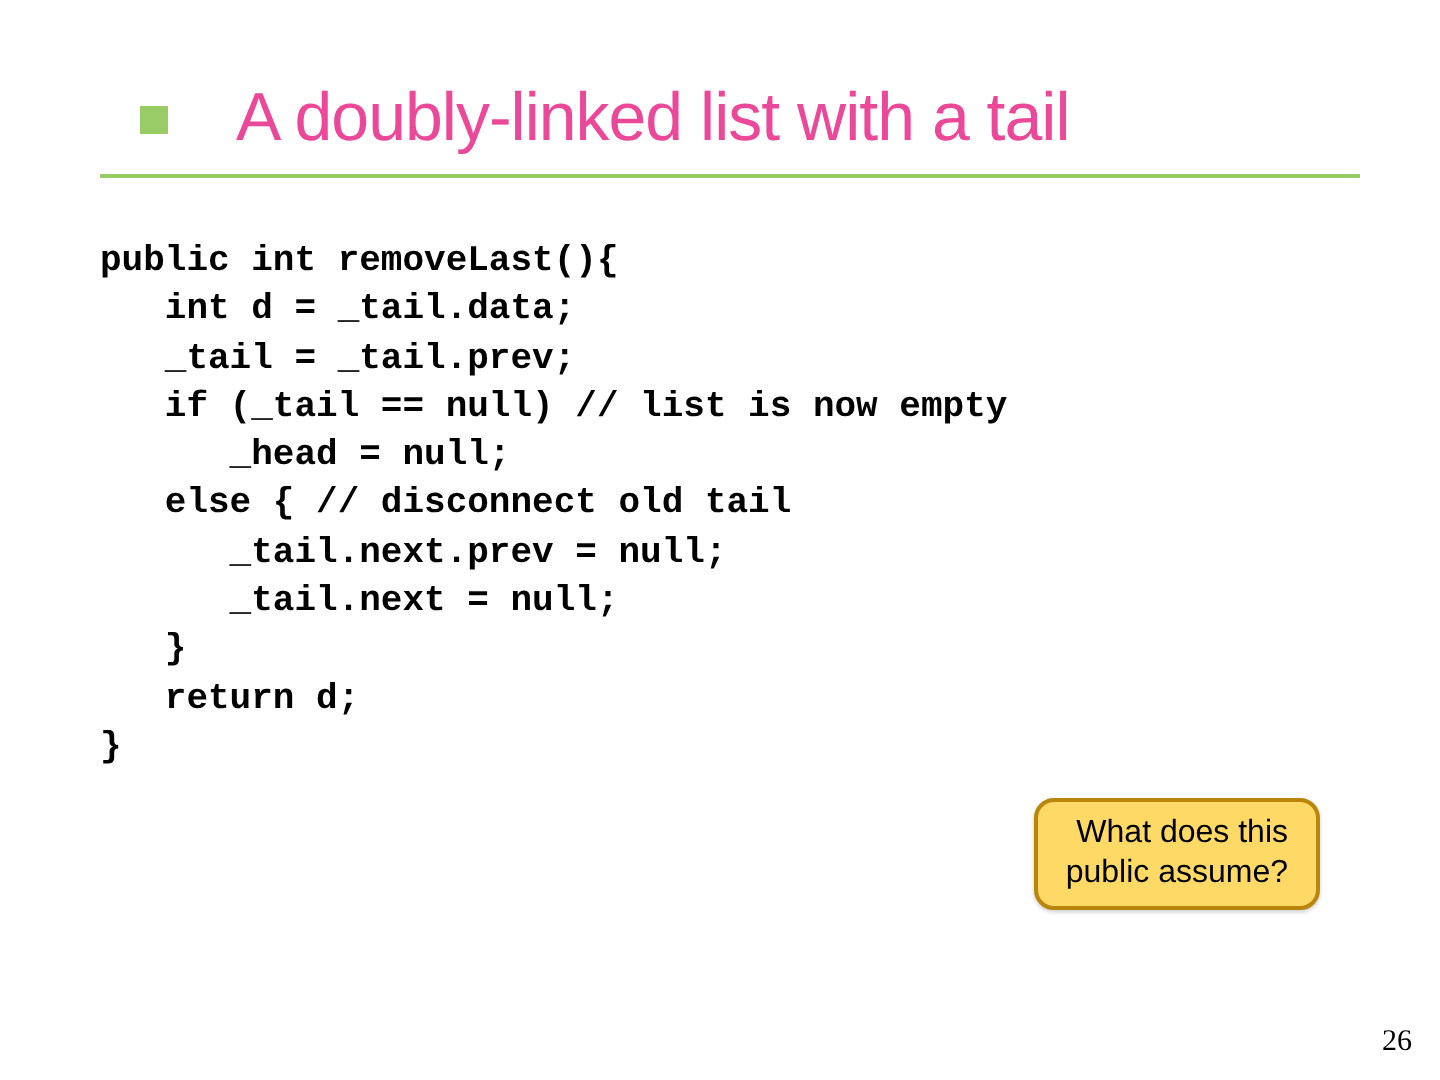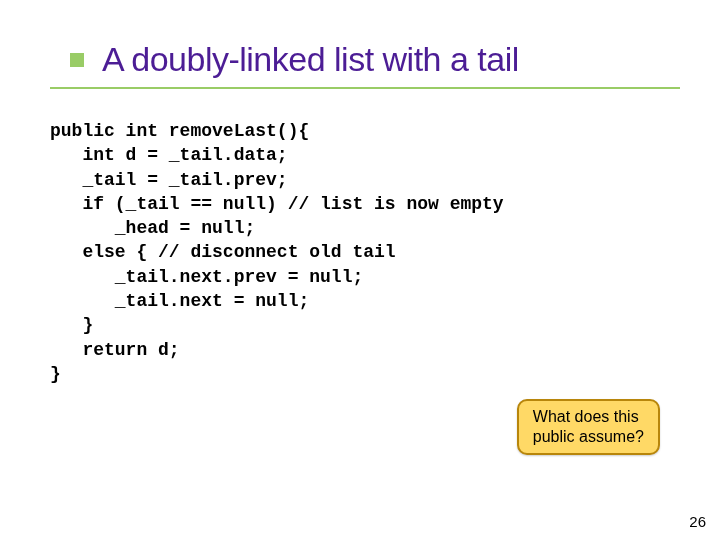--- a/index.html
+++ b/index.html
@@ -26,24 +26,25 @@
   }
   .bullet-square {
     width: 14px;
     height: 14px;
     background: #99cc66;
     margin-right: 18px;
     flex-shrink: 0;
   }
   .title-text {
     font-size: 34px;
-    color: #4c1d95;
+    color: #ec4899;
     font-family: Verdana, Arial, sans-serif;
     letter-spacing: -0.5px;
     white-space: nowrap;
+    margin-left: 16px;
   }
   .underline {
     height: 2px;
     background: #99cc66;
     margin-left: -20px;
     margin-right: -10px;
     margin-bottom: 30px;
   }
   .code-block {
     font-family: "Courier New", monospace;
@@ -56,32 +57,33 @@
   }
   .callout {
     position: absolute;
     right: 60px;
     bottom: 85px;
     background: #ffd966;
     border: 2px solid #b8860b;
     border-radius: 10px;
     padding: 6px 14px;
     font-size: 16px;
-    text-align: left;
+    text-align: right;
     line-height: 1.25;
     box-shadow: 0 1px 2px rgba(0,0,0,0.2);
   }
   .callout .assume {
   }
   .page-num {
     position: absolute;
     right: 14px;
     bottom: 10px;
     font-size: 15px;
     color: #000;
+    font-family: Liberation Serif, serif;
   }
 </style>
 </head>
 <body>
 
 <div class="slide">
 
   <div class="title-row">
     <div class="bullet-square"></div>
     <div class="title-text">A doubly-linked list with a tail</div>

